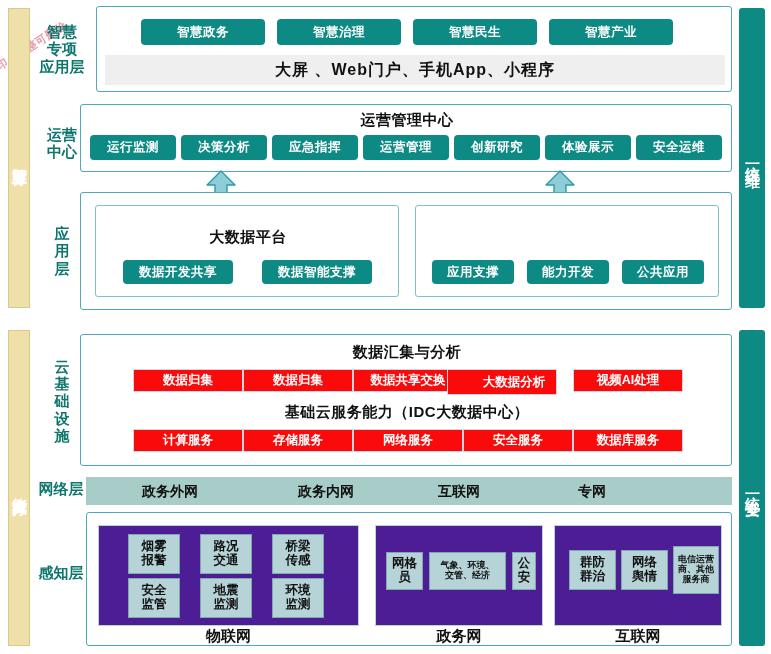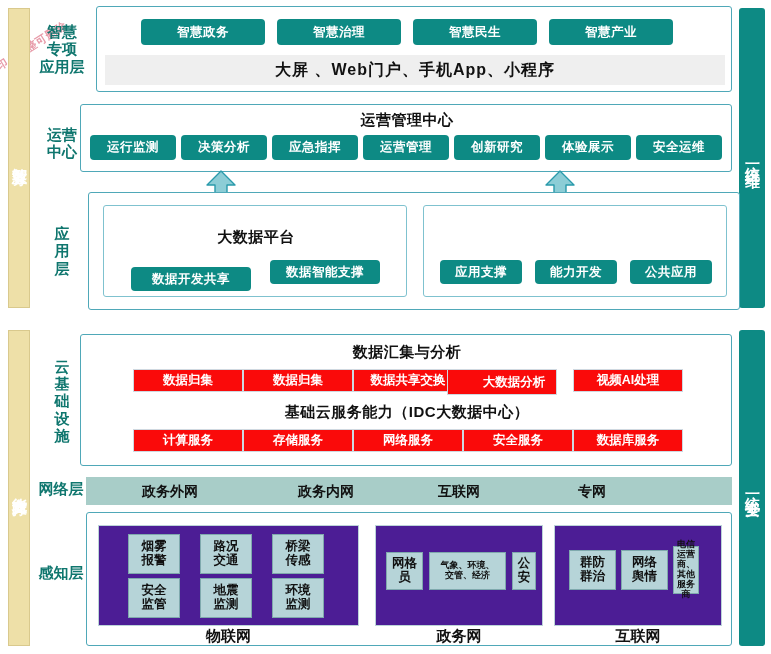--- a/index.html
+++ b/index.html
@@ -247,25 +247,25 @@
     <div class="abs teal-btn" style="left:555px; top:30px; width:86px; height:25px;">安全运维</div>
   </div>
 
   <svg class="abs up-arrow" style="left:206px; top:170px;" width="30" height="34" viewBox="0 0 30 34">
     <polygon points="15,1 29,15 21,15 21,33 9,33 9,15 1,15" fill="#8ccdd6" stroke="#2a9aab" stroke-width="1.4" stroke-linejoin="round"></polygon>
   </svg>
   <svg class="abs up-arrow" style="left:545px; top:170px;" width="30" height="34" viewBox="0 0 30 34">
     <polygon points="15,1 29,15 21,15 21,33 9,33 9,15 1,15" fill="#8ccdd6" stroke="#2a9aab" stroke-width="1.4" stroke-linejoin="round"></polygon>
   </svg>
 
-  <div class="abs panel" style="left:80px; top:192px; width:652px; height:118px;margin-left:8px;">
+  <div class="abs panel" style="left:80px; top:192px; width:652px; height:118px;">
 
     <div class="abs subpanel" style="left:14px; top:12px; width:304px; height:92px;">
       <div class="abs sec-title" style="left:0; top:22px; width:304px;">大数据平台</div>
-      <div class="abs teal-btn" style="left:27px;  top:61px; width:120px; height:24px;">数据开发共享</div>
+      <div class="abs teal-btn" style="left:27px;  top:54px; width:110px; height:24px;">数据开发共享</div>
       <div class="abs teal-btn" style="left:166px; top:54px; width:110px; height:24px;">数据智能支撑</div>
     </div>
 
     <div class="abs subpanel" style="left:334px; top:12px; width:304px; height:92px;">
       <div class="abs teal-btn" style="left:16px;  top:54px; width:82px; height:24px;">应用支撑</div>
       <div class="abs teal-btn" style="left:111px; top:54px; width:82px; height:24px;">能力开发</div>
       <div class="abs teal-btn" style="left:206px; top:54px; width:82px; height:24px;">公共应用</div>
     </div>
   </div>
 
@@ -310,18 +310,18 @@
     <div class="abs red-group" style="left:288px; top:12px; width:168px; height:101px;">
       <div class="abs sensor-box" style="left:10px;  top:26px; width:37px; height:38px; font-size:12.5px;">网格<br>员</div>
       <div class="abs sensor-box" style="left:53px;  top:26px; width:77px; height:38px; font-size:9px;">气象、环境、<br>交管、经济</div>
       <div class="abs sensor-box" style="left:136px; top:26px; width:24px; height:38px; font-size:12.5px;">公<br>安</div>
     </div>
     <div class="abs group-label" style="left:288px; top:114px; width:168px;">政务网</div>
 
     <div class="abs red-group" style="left:467px; top:12px; width:168px; height:101px;">
       <div class="abs sensor-box" style="left:14px;  top:24px; width:47px; height:40px; font-size:12.5px;">群防<br>群治</div>
       <div class="abs sensor-box" style="left:66px;  top:24px; width:47px; height:40px; font-size:12.5px;">网络<br>舆情</div>
-      <div class="abs sensor-box" style="left:118px; top:20px; width:26px; height:48px; font-size:9px;">电信运营<br>商、其他<br>服务商</div>
+      <div class="abs sensor-box" style="left:118px; top:20px; width:46px; height:48px; font-size:9px;">电信运营<br>商、其他<br>服务商</div>
     </div>
     <div class="abs group-label" style="left:467px; top:114px; width:168px;">互联网</div>
   </div>
 
 </div>
 
 </body></html>

